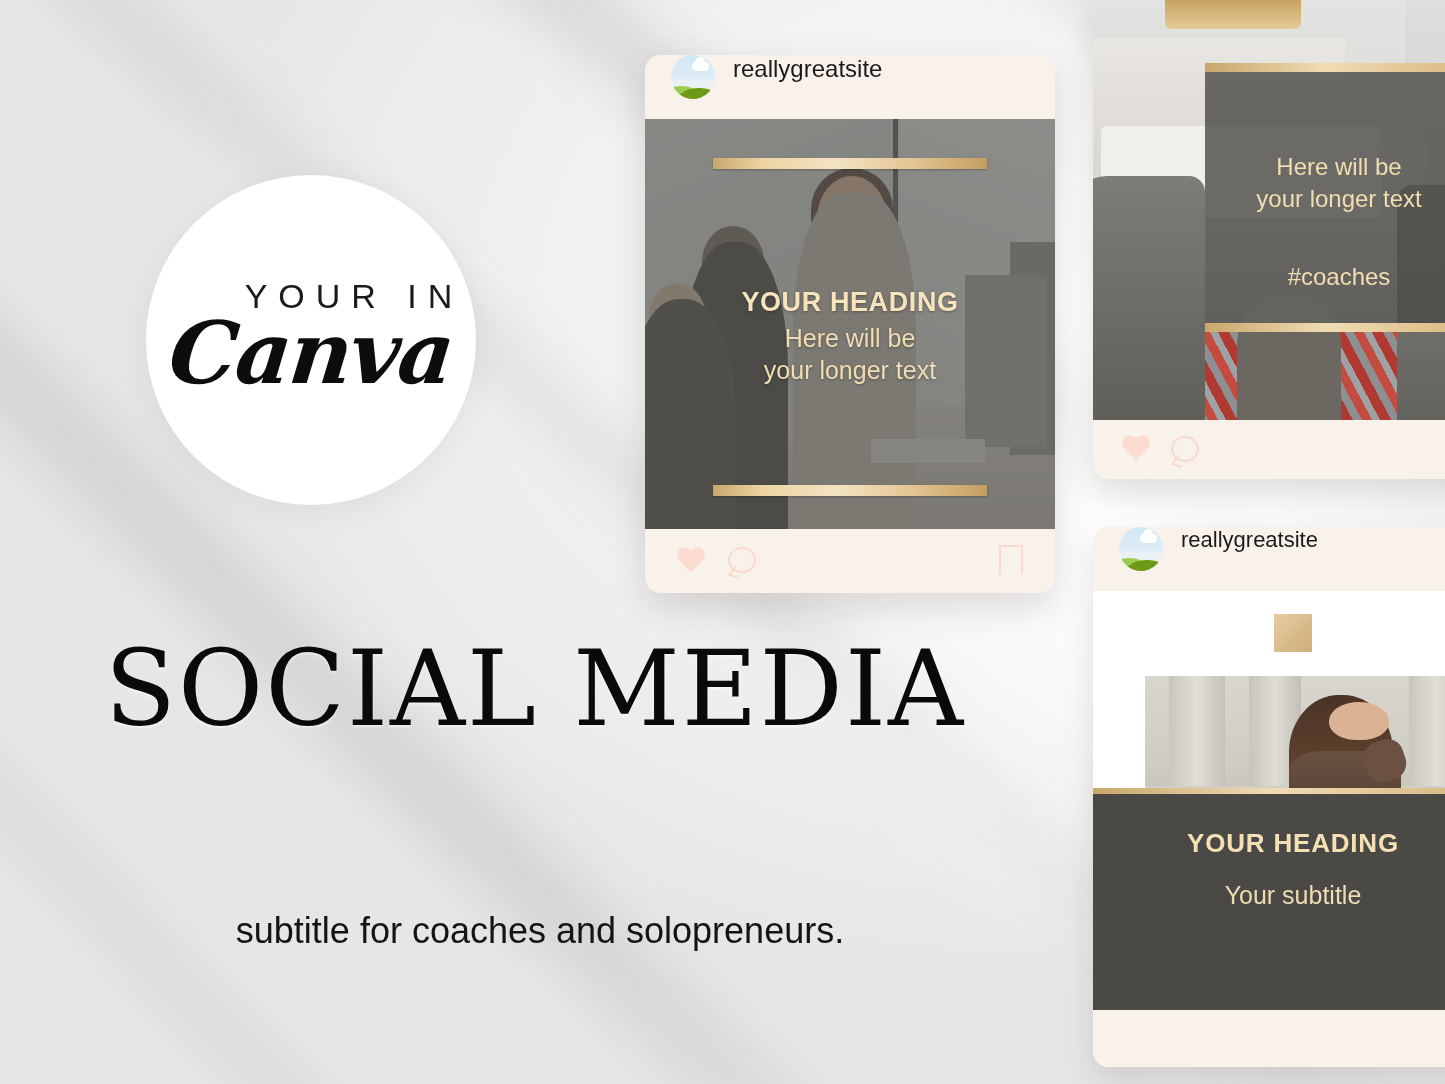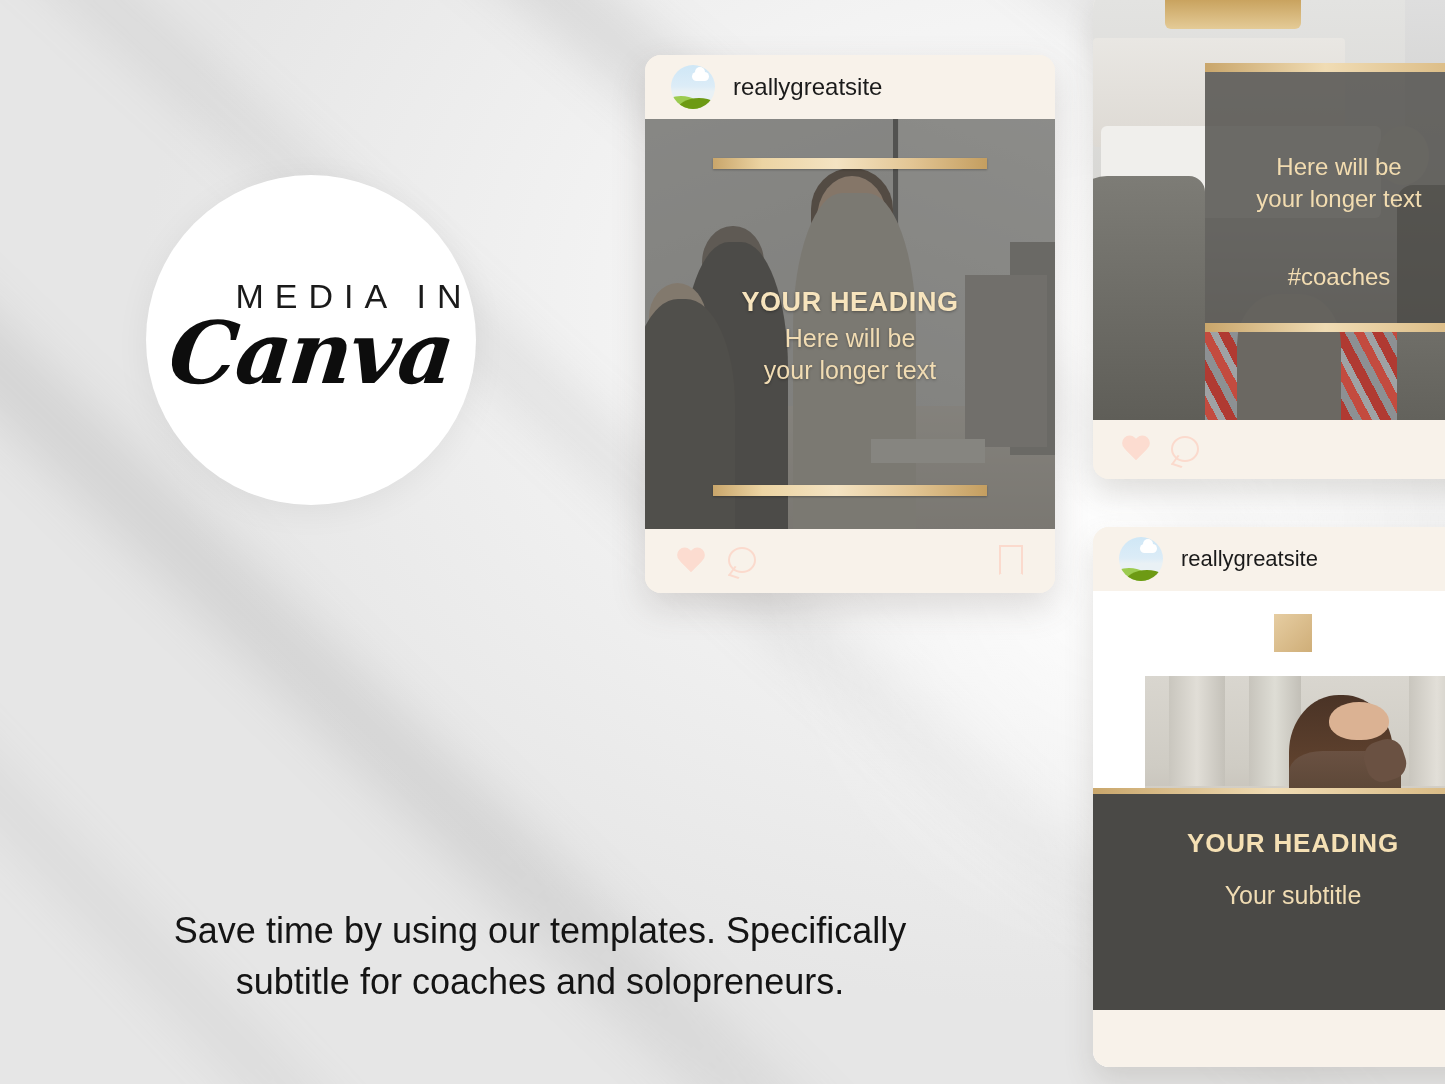--- a/index.html
+++ b/index.html
@@ -81,21 +81,21 @@
     text-align:center;
     font-family:"Liberation Sans", sans-serif;
     font-size:36px; line-height:1.42;
     color:#141414;
   }
   .subtitle .ln { display:block; }
 
   
   .card-head {
     background:#f8f2ea;
-    display:flex; align-items:center;
+    display:flex; align-items:flex-start;
     gap:18px; padding:0 26px;
   }
   .avatar {
     width:44px; height:44px; border-radius:50%;
     position:relative; overflow:hidden; flex:0 0 auto;
     background:linear-gradient(180deg,#cfe7f6 0%,#dcecf7 48%,#e9f1f5 60%,#e9f1f5 100%);
   }
   .avatar .cloud {
     position:absolute; left:48%; top:16%;
     width:17px; height:9px; background:#fff; border-radius:9px;
@@ -335,29 +335,29 @@
     <div class="streak s5"></div>
     <div class="streak s6"></div>
     <div class="streak s7"></div>
     <div class="streak s8"></div>
     <div class="streak s9"></div>
   </div>
   <div class="glow"></div>
 </div>
 
 <div class="badge">
-  <div class="badge-made">MEDIA IN</div>
+  <div class="badge-made">YOUR IN</div>
   <div class="badge-canva">Canva</div>
 </div>
 
 <div class="main-title">
+  <span class="ln">SOCIAL MEDIA</span>
 </div>
 
 <div class="subtitle">
-  <span class="ln">Save time by using our templates. Specifically</span>
   <span class="ln">subtitle for coaches and solopreneurs.</span>
 </div>
 
 <div class="phone">
 
   <div class="card-head">
     <div class="avatar">
       <div class="hill1"></div>
       <div class="hill2"></div>
       <div class="cloud"></div>

